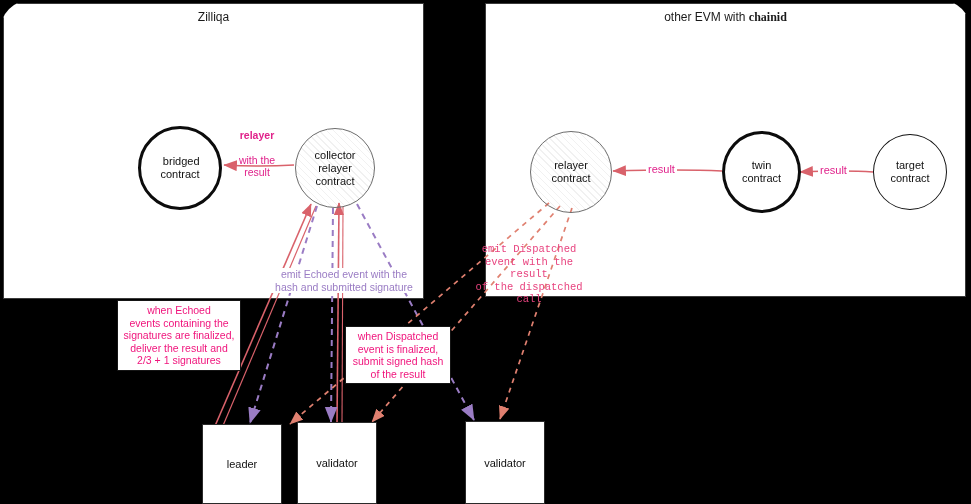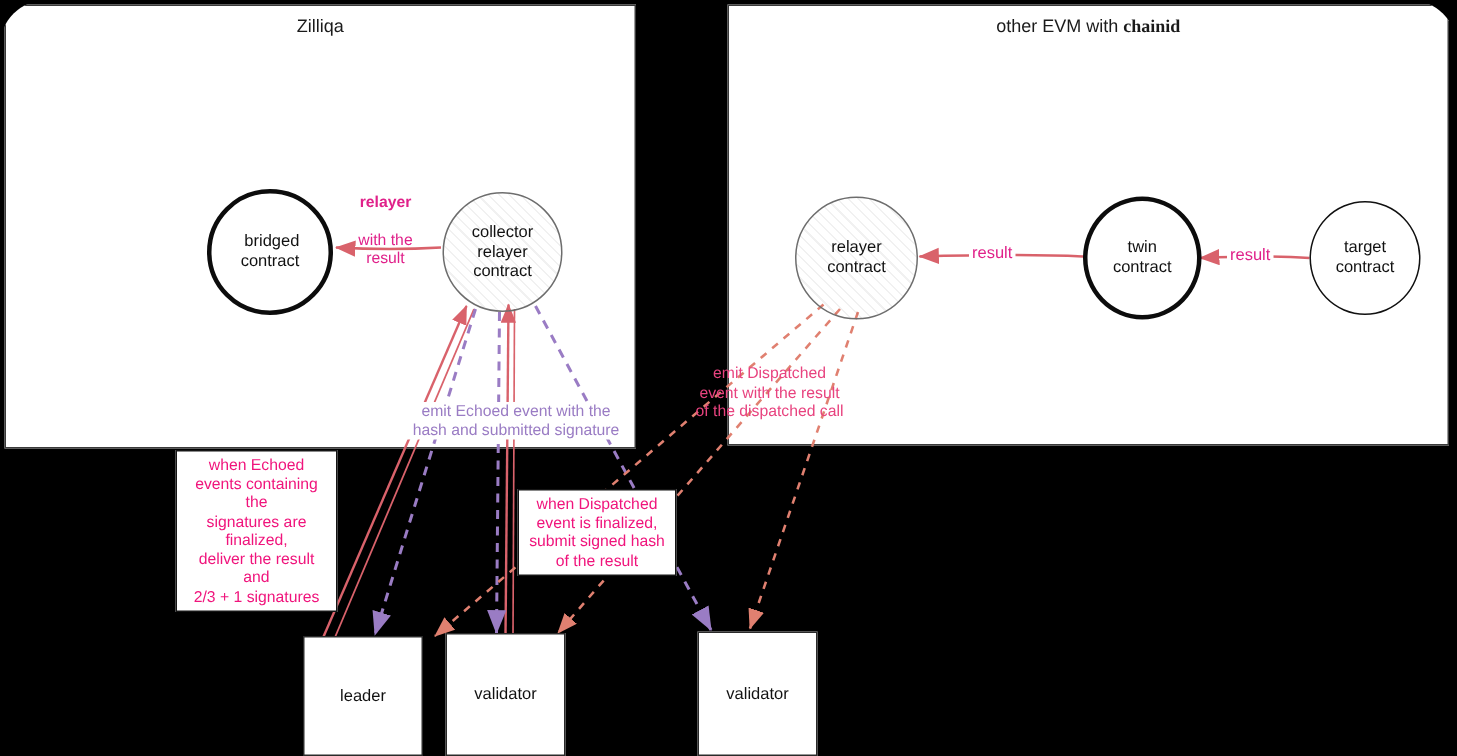--- a/index.html
+++ b/index.html
@@ -194,25 +194,25 @@
 result</div>
   </div>
 
   <div class="edge-label" style="left:646px;top:163px;">result</div>
 
   <div class="edge-label" style="left:818px;top:164px;">result</div>
 
   <div class="anno purple plain-white" style="left:268px;top:268px;width:152px;">emit Echoed event with the
 hash and submitted signature</div>
 
-  <div class="anno pink-soft" style="left:448px;top:243px;width:130px;">emit Dispatched
+  <div class="anno pink-soft" style="left:464px;top:243px;width:130px;font-family:Liberation Mono, monospace;">emit Dispatched
 event with the result
 of the dispatched call</div>
 
-  <div class="anno boxed" style="left:117px;top:300px;width:108px;">when Echoed
+  <div class="anno boxed" style="left:117px;top:300px;width:124px;">when Echoed
 events containing the
 signatures are finalized,
 deliver the result and
 2/3 + 1 signatures</div>
 
   <div class="anno boxed" style="left:345px;top:326px;width:106px;">when Dispatched
 event is finalized,
 submit signed hash
 of the result</div>
 

